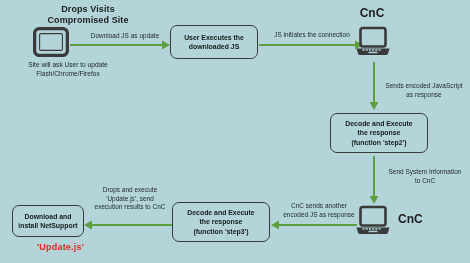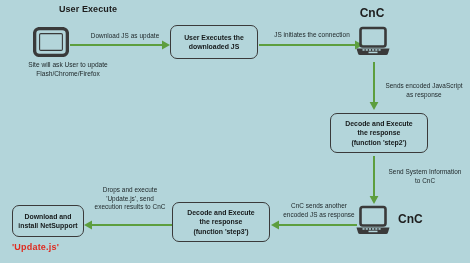--- a/index.html
+++ b/index.html
@@ -50,21 +50,21 @@
     color: #20292b;
     font-size: 6.6px;
     line-height: 9px;
     text-align: center;
   }
   .file-label {
     position: absolute;
     color: #e02b20;
     font-weight: bold;
     font-size: 9px;
-    text-align: left;
+    text-align: right;
     letter-spacing: .2px;
   }
 
   
   .pbox {
     position: absolute;
     box-sizing: border-box;
     border: 1.4px solid #3a3a3a;
     border-radius: 7px;
     background: #b3d5da;
@@ -91,21 +91,22 @@
   .icon-wrap {
     position: absolute;
   }
 </style>
 </head>
 <body>
 
 <div id="canvas">
 
   <div class="hdr" style="left:18px; top:4px; width:140px;">
-    <div>User Execute</div>
+    <div>Drops Visits</div>
+    <div>Compromised Site</div>
   </div>
 
   <div class="icon-wrap" style="left:33px; top:27px; width:36px; height:30px;">
     <svg width="36" height="30" viewBox="0 0 36 30">
       <rect x="1.6" y="1.6" width="32.8" height="26.8" rx="5" ry="5" fill="none" stroke="#3a3a3a" stroke-width="3.4"></rect>
       <rect x="6.6" y="6.6" width="22.8" height="16.8" rx="1.2" ry="1.2" fill="#b3d5da" stroke="#3a3a3a" stroke-width="1.1"></rect>
     </svg>
   </div>
 
   <div class="sub-label" style="left:0px; top:60px; width:136px;">

